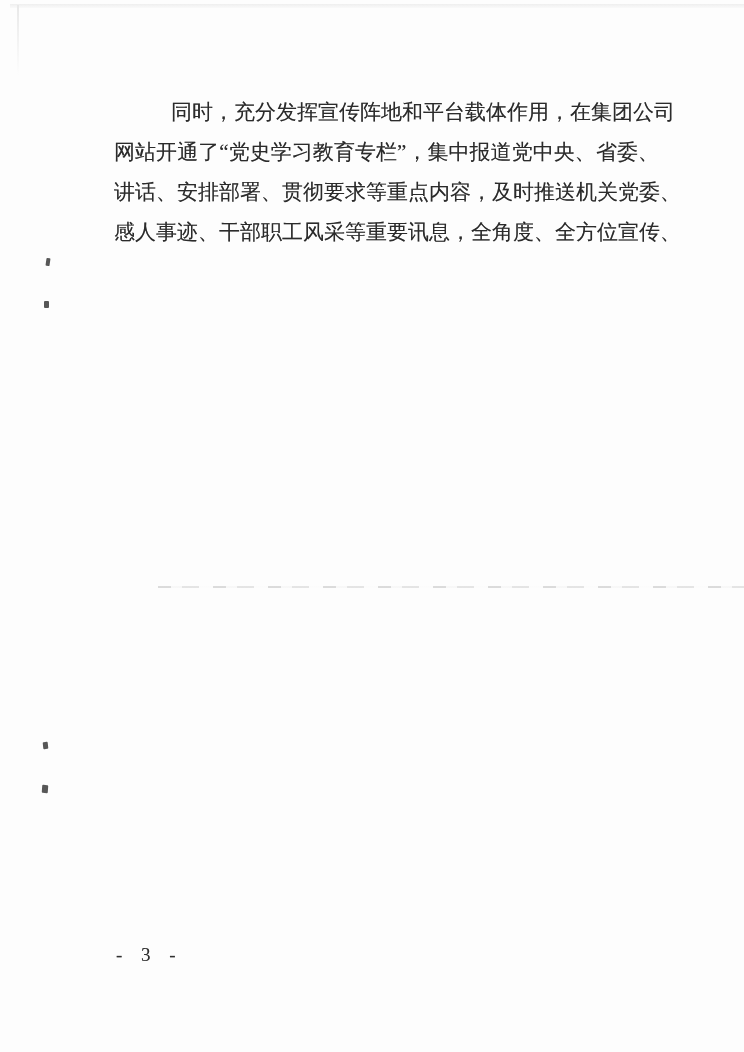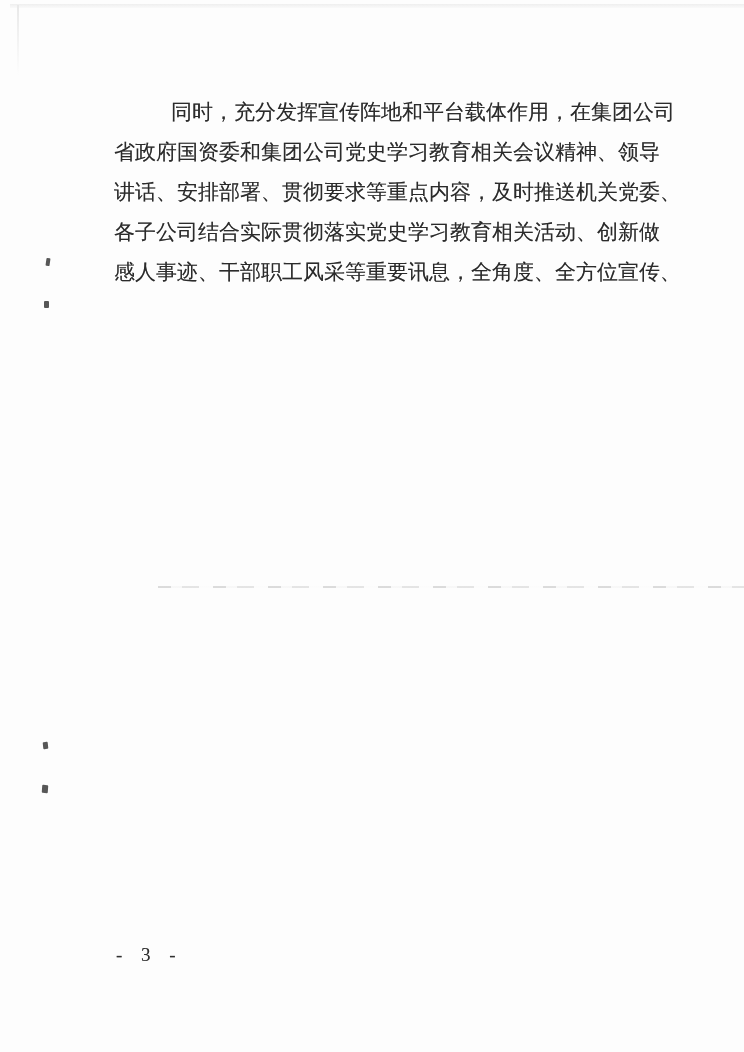--- a/index.html
+++ b/index.html
@@ -96,23 +96,22 @@
 </head>
 <body>
 
 <div class="page">
 
   <div class="edge-top"></div>
   <div class="edge-left"></div>
 
   <div class="para">
     <div class="line first">同时，充分发挥宣传阵地和平台载体作用，在集团公司</div>
-    <div class="line">省政府国资委和集团公司党史学习教育相关会议精神、领导</div>
+    <div class="line">网站开通了“党史学习教育专栏”，集中报道党中央、省委、</div>
     <div class="line">讲话、安排部署、贯彻要求等重点内容，及时推送机关党委、</div>
-    <div class="line">各子公司结合实际贯彻落实党史学习教育相关活动、创新做</div>
     <div class="line">感人事迹、干部职工风采等重要讯息，全角度、全方位宣传、</div>
   </div>
 
   <div class="faint-line"></div>
 
   <div class="speck s1"></div>
   <div class="speck s2"></div>
   <div class="speck s3"></div>
   <div class="speck s4"></div>
 

